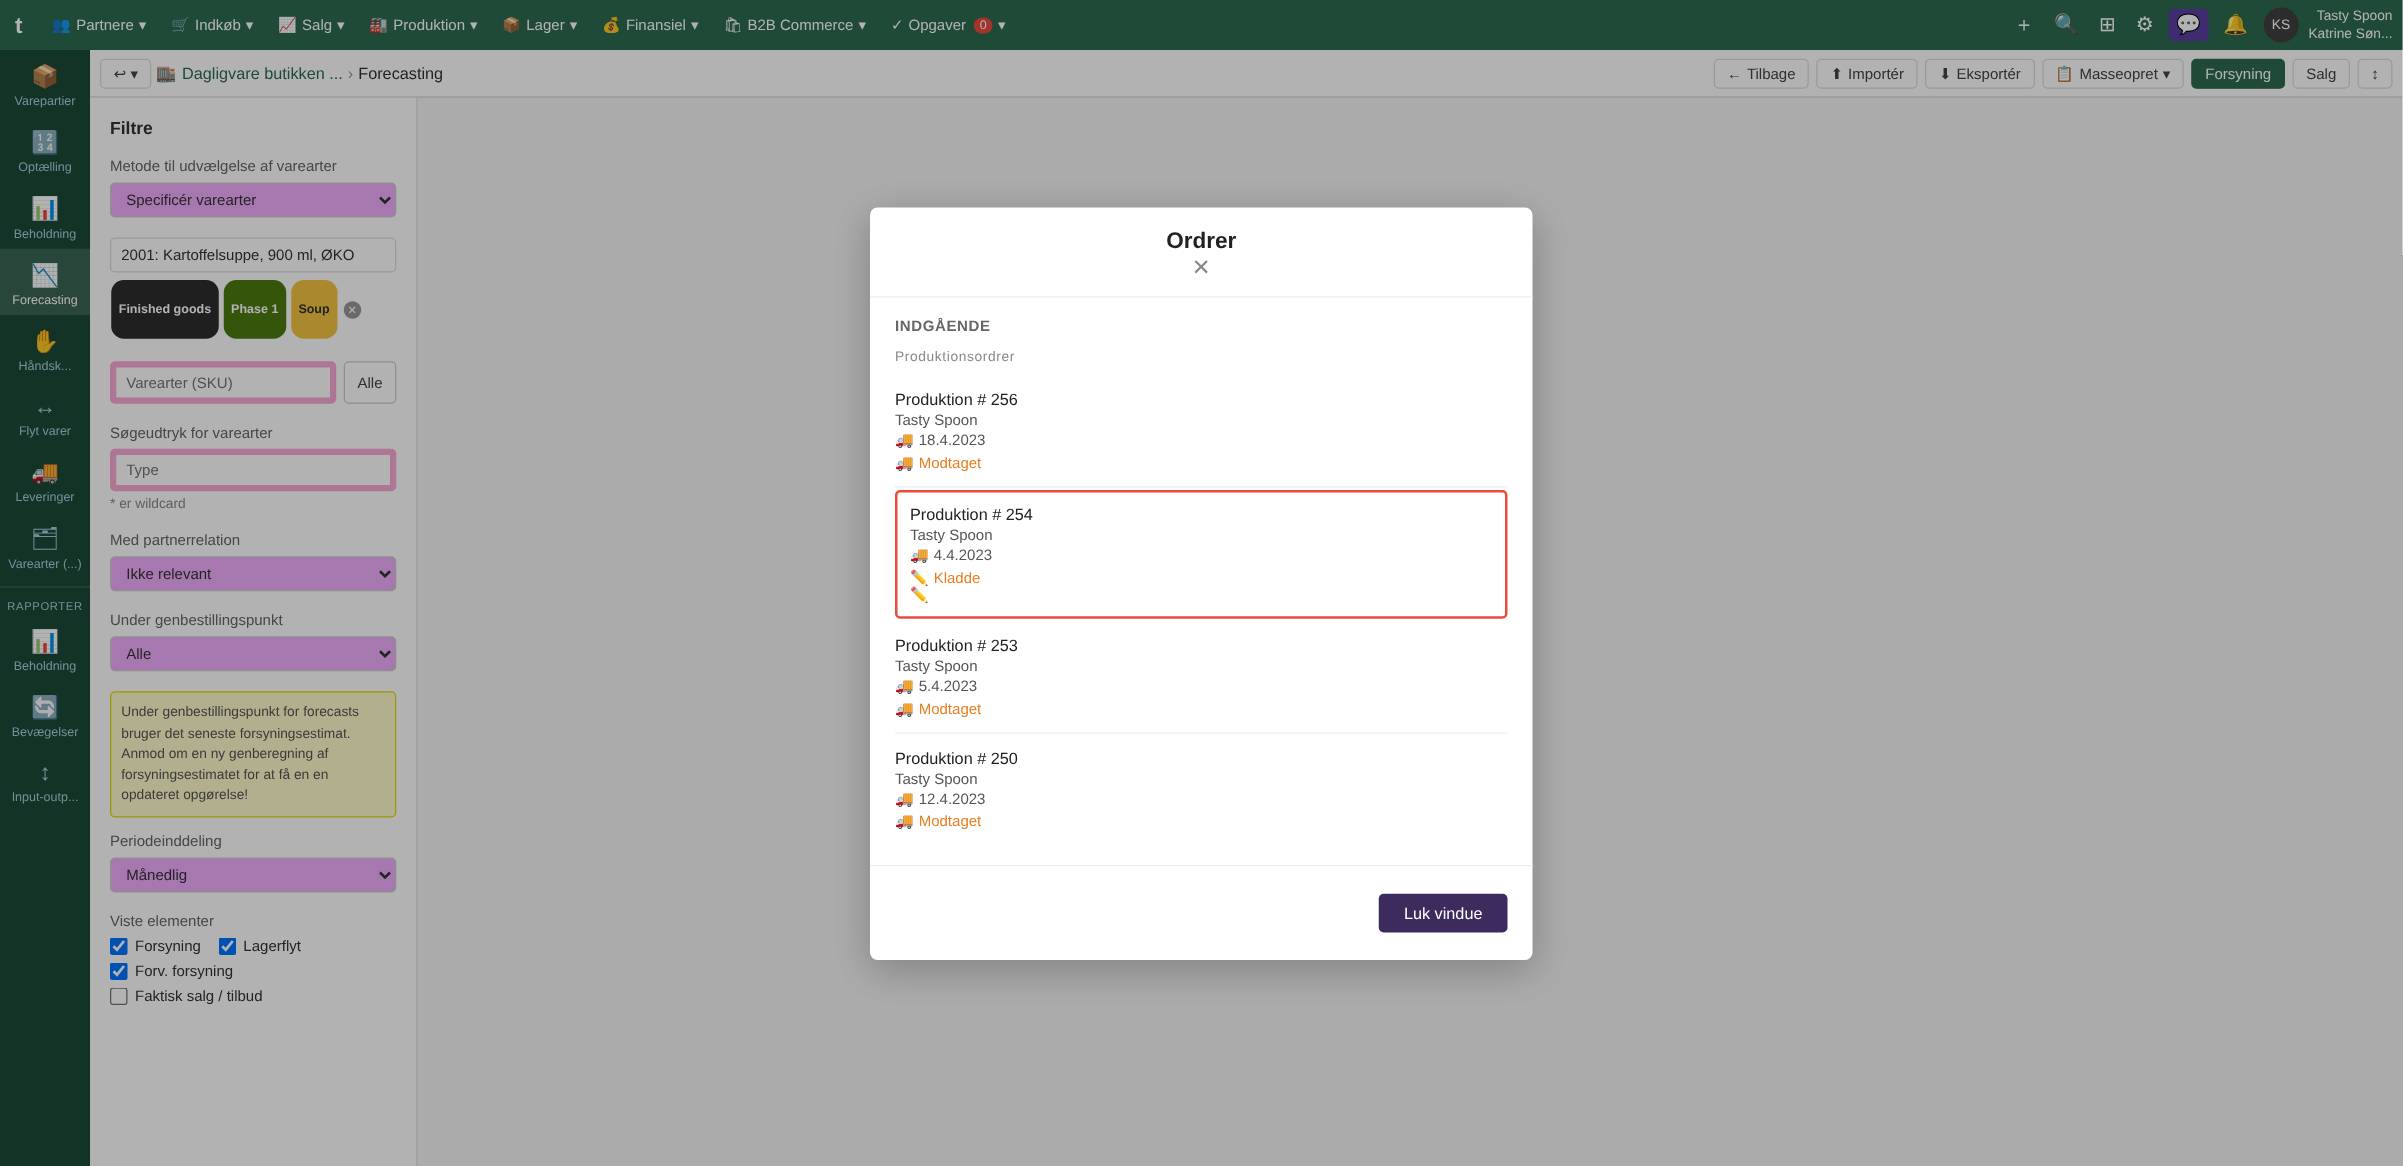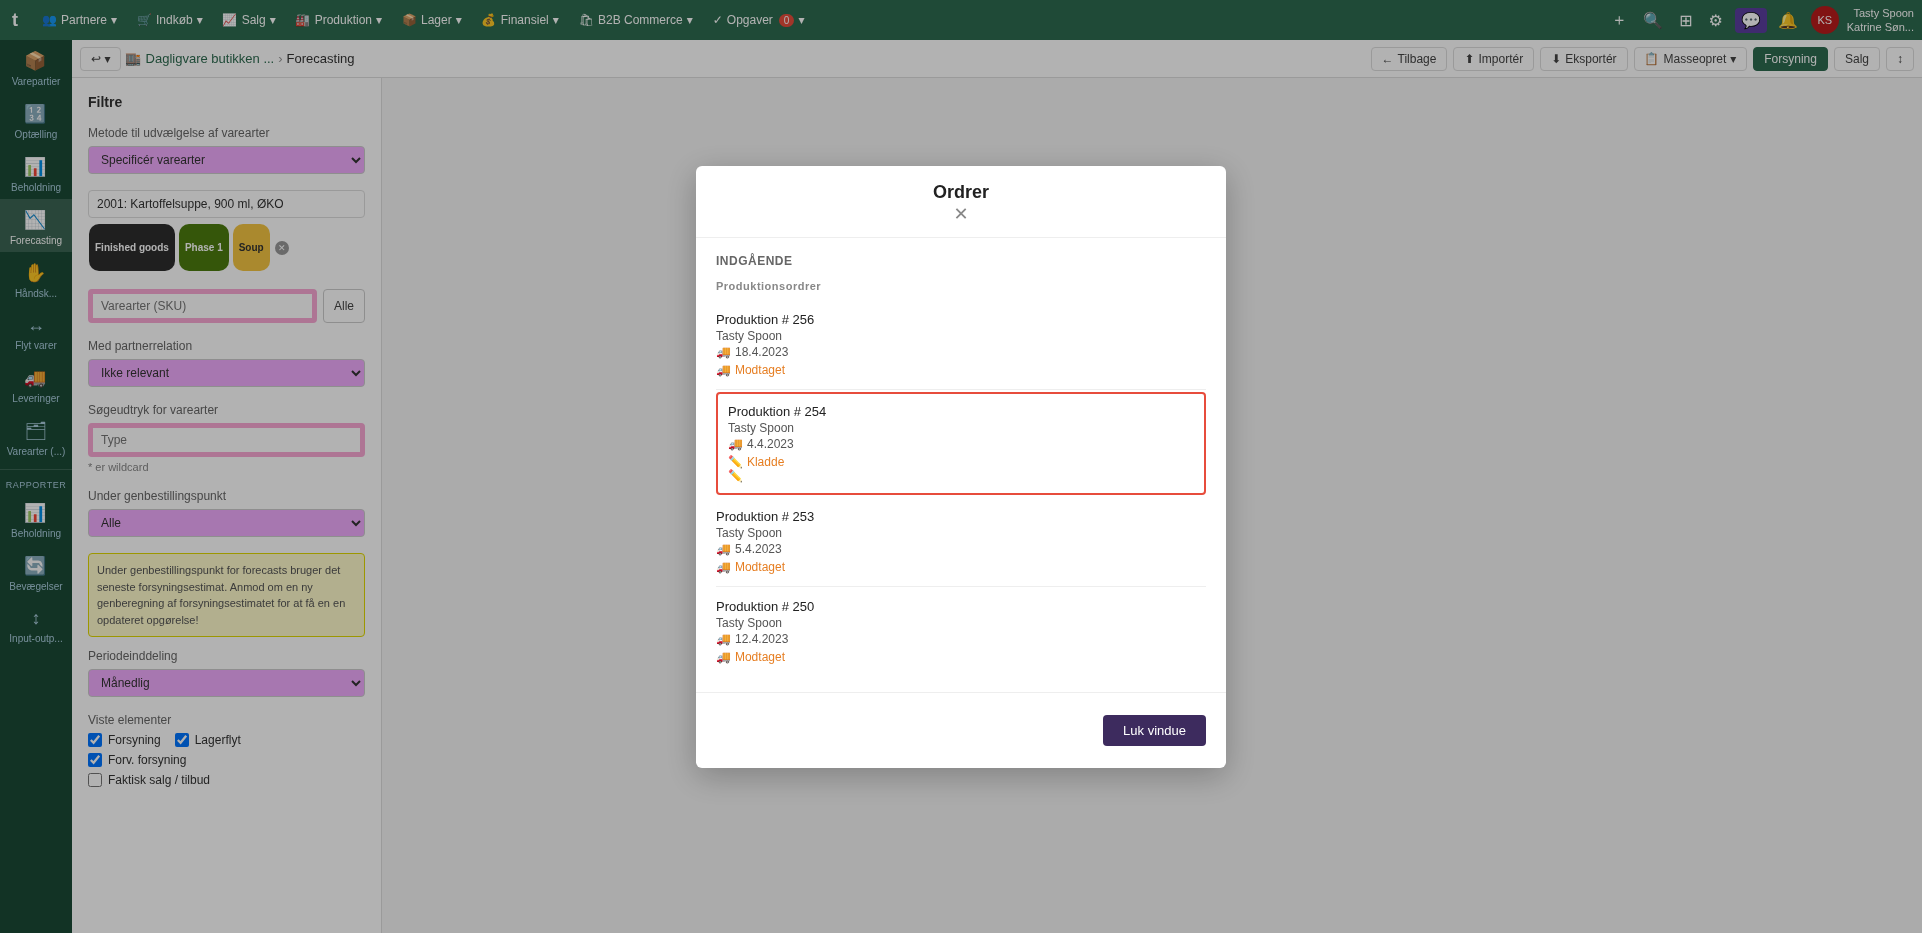--- a/index.html
+++ b/index.html
@@ -57,21 +57,21 @@
     }
     .user-info {
       color: white;
       font-size: 11px;
       text-align: right;
       line-height: 1.3;
     }
     .avatar {
       width: 28px; height: 28px;
       border-radius: 50%;
-      background: #b91c1c;
+      background: #404040;
       display: flex; align-items: center; justify-content: center;
       color: white; font-size: 11px;
     }
 
     
     .secondary-nav {
       position: fixed;
       top: 40px; left: 72px; right: 0;
       height: 38px;
       background: white;
@@ -144,21 +144,21 @@
     
     .main-area {
       position: fixed;
       top: 78px; left: 72px; bottom: 0; right: 0;
       display: flex;
       background: #f5f5f5;
     }
 
     
     .filter-panel {
-      width: 310px;
+      width: 262px;
       background: white;
       border-right: 1px solid #ddd;
       padding: 16px;
       overflow-y: auto;
       flex-shrink: 0;
     }
     .filter-title {
       font-size: 14px;
       font-weight: 600;
       color: #333;
@@ -533,30 +533,30 @@
     </div>
 
     <div class="filter-section">
       <div class="filter-search-row">
         <input type="text" class="filter-input" placeholder="Varearter (SKU)" style="">
         <button class="filter-btn-all">Alle</button>
       </div>
     </div>
 
     <div class="filter-section">
+      <div class="filter-label">Søgeudtryk for varearter</div>
+      <input type="text" class="filter-input" style="width: 100%;" placeholder="Type">
+      <div class="filter-hint">* er wildcard</div>
+    </div>
+
+    <div class="filter-section">
       <div class="filter-label">Med partnerrelation</div>
       <select class="filter-select">
         <option>Ikke relevant</option>
       </select>
-    </div>
-
-    <div class="filter-section">
-      <div class="filter-label">Søgeudtryk for varearter</div>
-      <input type="text" class="filter-input" style="width: 100%;" placeholder="Type">
-      <div class="filter-hint">* er wildcard</div>
     </div>
 
     <div class="filter-section">
       <div class="filter-label">Under genbestillingspunkt</div>
       <select class="filter-select">
         <option>Alle</option>
       </select>
     </div>
 
     <div class="filter-info-box">Under genbestillingspunkt for forecasts bruger det seneste forsyningsestimat. Anmod om en ny genberegning af forsyningsestimatet for at få en en opdateret opgørelse!</div>
@@ -592,21 +592,21 @@
 </div>
 
 <div class="modal-overlay">
   <div class="modal">
     <div class="modal-header">
       <span class="modal-title">Ordrer</span>
       <span class="modal-close">✕</span>
     </div>
     <div class="modal-body">
       <div class="modal-section-title">Indgående</div>
-      <div class="modal-section-title" style="font-size:11px; color:#888; text-transform:none; font-weight:700; margin-bottom:8px;">Produktionsordrer</div>
+      <div class="modal-section-title" style="font-size:11px; color:#888; text-transform:none; font-weight:400; margin-bottom:8px;">Produktionsordrer</div>
 
       <div class="order-item">
         <div class="order-num">Produktion # 256</div>
         <div class="order-company">Tasty Spoon</div>
         <div class="order-date-row">
           <span>🚚</span>
           <span>18.4.2023</span>
         </div>
         <div class="order-status">
           <span>🚚</span>

